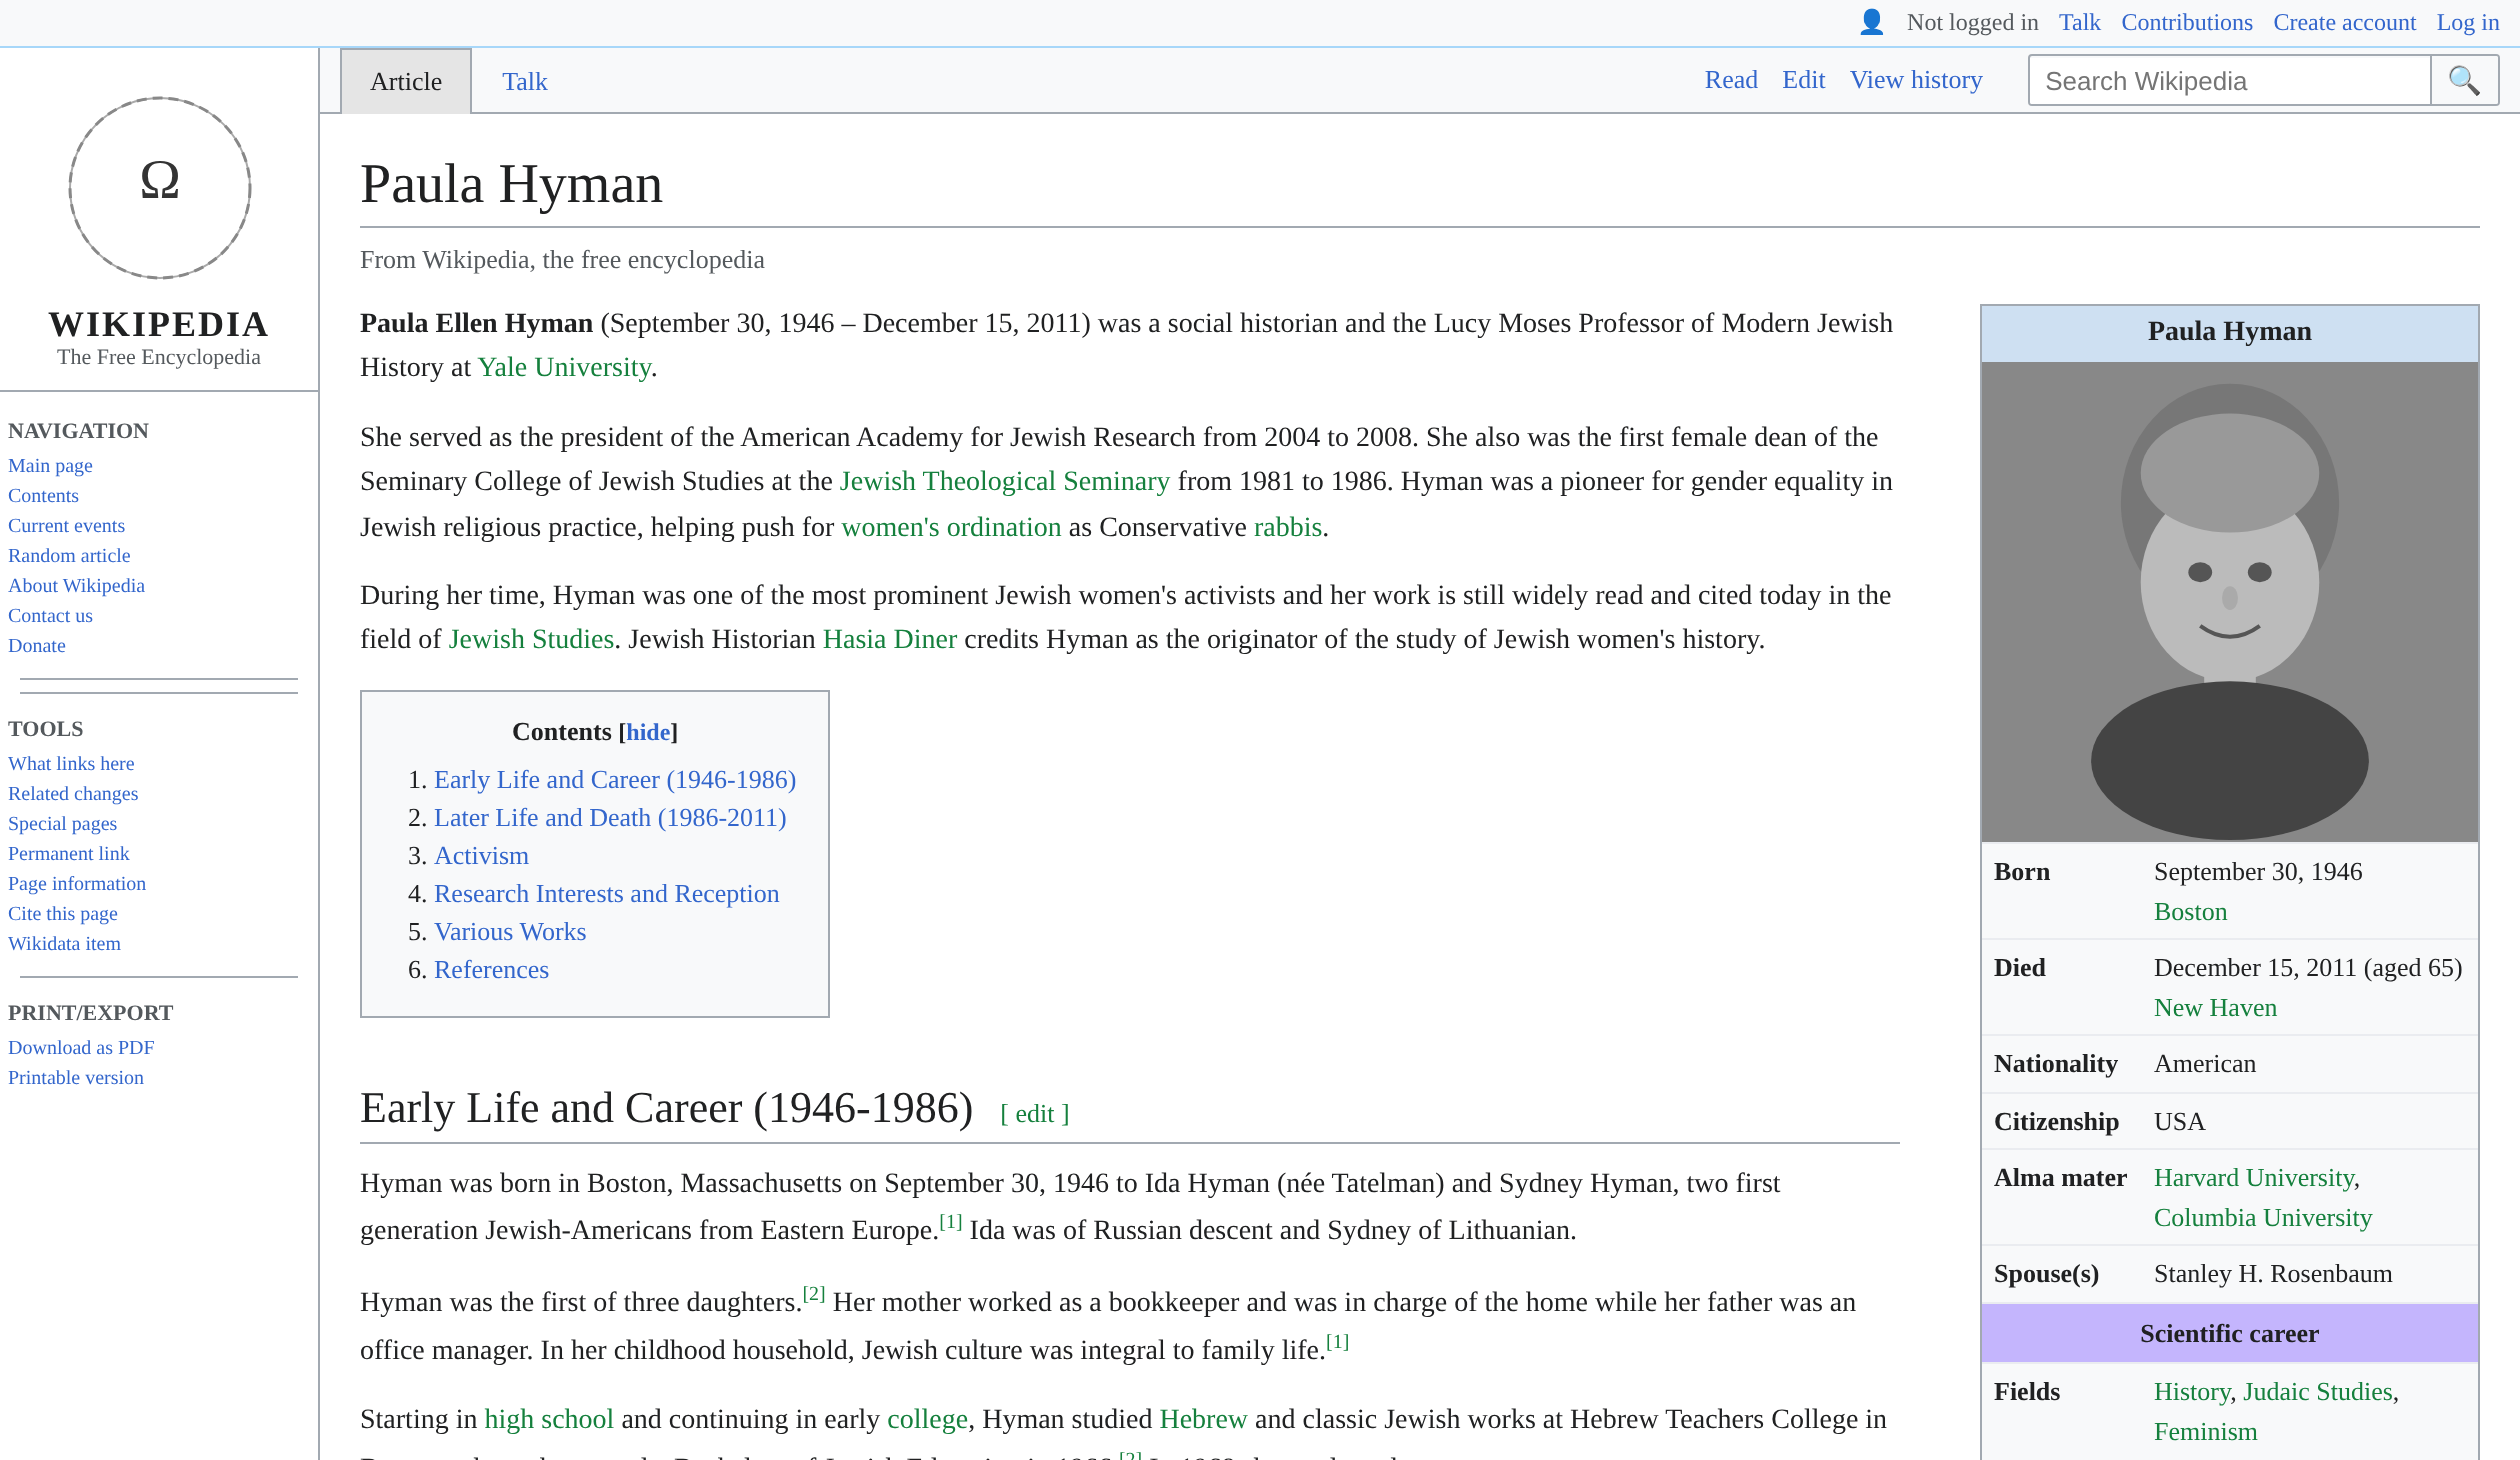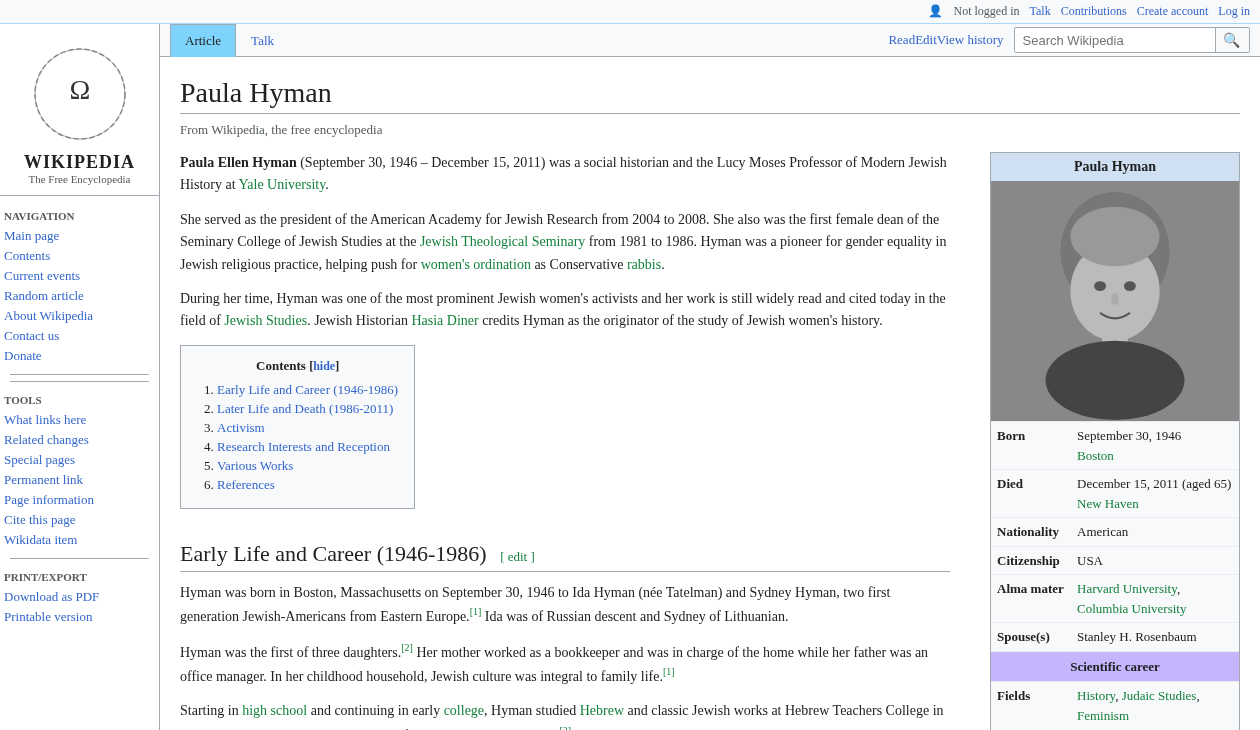--- a/index.html
+++ b/index.html
@@ -60,21 +60,21 @@
       font-size: 11px;
       font-weight: bold;
       color: #54595d;
       text-transform: uppercase;
       margin-bottom: 4px;
     }
     .sidebar-item {
       display: block;
       padding: 2px 0;
       color: #3366cc;
-      font-size: 13px;
+      font-size: 10px;
     }
     .sidebar-divider { border: none; border-top: 1px solid #a2a9b1; margin: 6px 10px; }
 
     
     #content-wrap {
       flex: 1;
       display: flex;
       flex-direction: column;
     }
 
@@ -89,29 +89,30 @@
     .tab {
       padding: 8px 14px;
       font-size: 13px;
       cursor: pointer;
       border: 1px solid transparent;
       border-bottom: none;
       margin-bottom: -1px;
       color: #3366cc;
     }
     .tab.active {
-      background: #7dd3fc;
+      background: #e5e5e5;
       border-color: #a2a9b1;
       border-bottom-color: #fff;
       color: #202122;
     }
     .tab-spacer { flex: 1; }
     .tab-actions {
       display: flex;
       align-items: center;
+      gap: 12px;
       font-size: 13px;
     }
     .tab-actions a { color: #3366cc; }
     #search-box {
       display: flex;
       align-items: center;
       border: 1px solid #a2a9b1;
       border-radius: 2px;
       overflow: hidden;
       margin-left: 10px;

